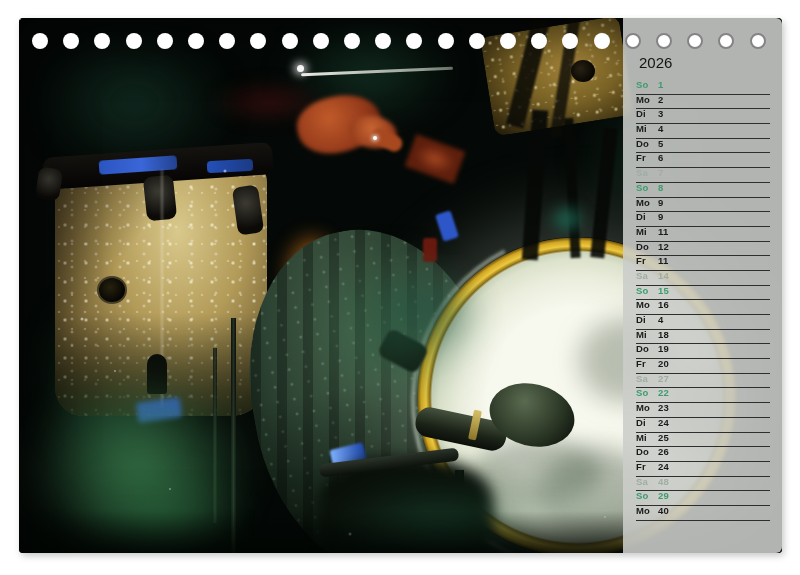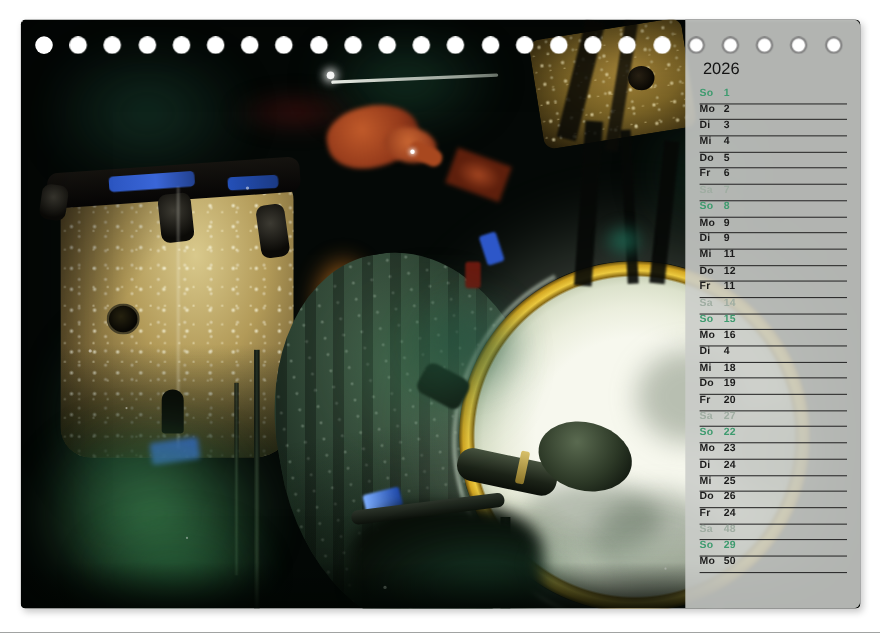--- a/index.html
+++ b/index.html
@@ -358,21 +358,21 @@
           <div class="day-row" style="color: rgb(159, 173, 162);">
             <span class="abbr">Sa</span>
             <span class="num">48</span>
           </div>
           <div class="day-row" style="color: rgb(62, 155, 111);">
             <span class="abbr">So</span>
             <span class="num">29</span>
           </div>
           <div class="day-row" style="color: rgb(27, 27, 27);">
             <span class="abbr">Mo</span>
-            <span class="num">50</span>
+            <span class="num">40</span>
           </div>
         </div>
     </div>
 
     <div id="holes">
         <div class="hole" style="left: 13px;"></div>
         <div class="hole" style="left: 44.2px;"></div>
         <div class="hole" style="left: 75.4px;"></div>
         <div class="hole" style="left: 106.6px;"></div>
         <div class="hole" style="left: 137.8px;"></div>

